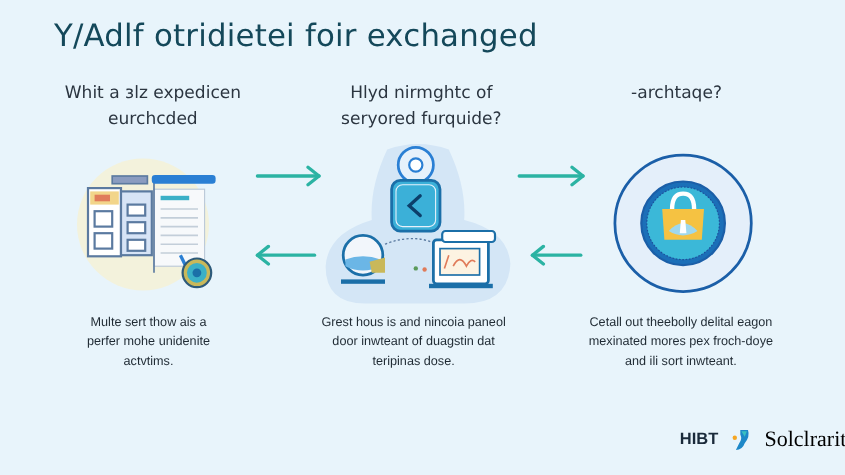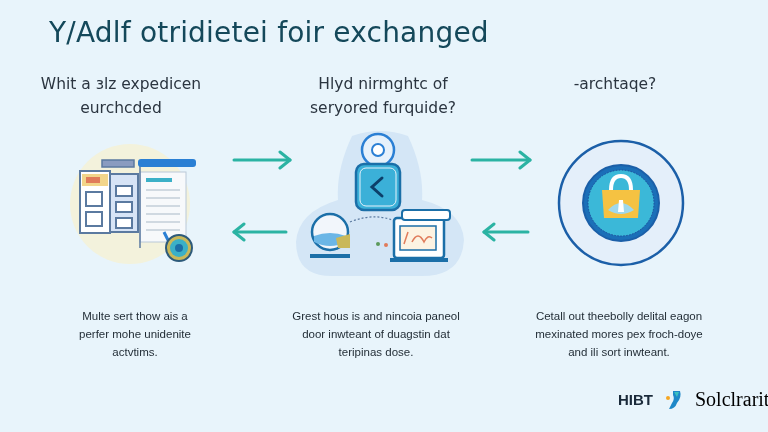--- a/index.html
+++ b/index.html
@@ -13,28 +13,27 @@
     .title {
       position: absolute; left: 33px; top: 16px;
       font-size: 28px; color: #14485a; letter-spacing: 0.2px;
       font-family: "DejaVu Sans", sans-serif;
       margin-left: 16px;
     }
     .question {
       position: absolute; top: 72px; width: 230px;
       text-align: center; font-size: 15.5px; line-height: 24px; color: #2b3540;
     }
-    .q1 { left: 6px; }
+    .q1 { left: 24px; }
     .q2 { left: 268px; }
     .q3 { left: 500px; }
     .desc {
       position: absolute; top: 284px; width: 240px;
       text-align: center; font-size: 11.5px; line-height: 18px; color: #1f2a33;
       font-family: "Liberation Sans", sans-serif;
-      margin-top: 23px;
     }
     .d1 { left: 15px; }
     .d2 { left: 256px; }
     .d3 { left: 504px; width: 230px; }
     .illus { position: absolute; }
     .il1 { left: 62px; top: 136px; width: 140px; height: 130px; }
     .il2 { left: 292px; top: 130px; width: 176px; height: 148px; }
     .il3 { left: 556px; top: 138px; width: 130px; height: 130px; }
     .arrow { position: absolute; width: 64px; height: 20px; }
     .footer-logo {

